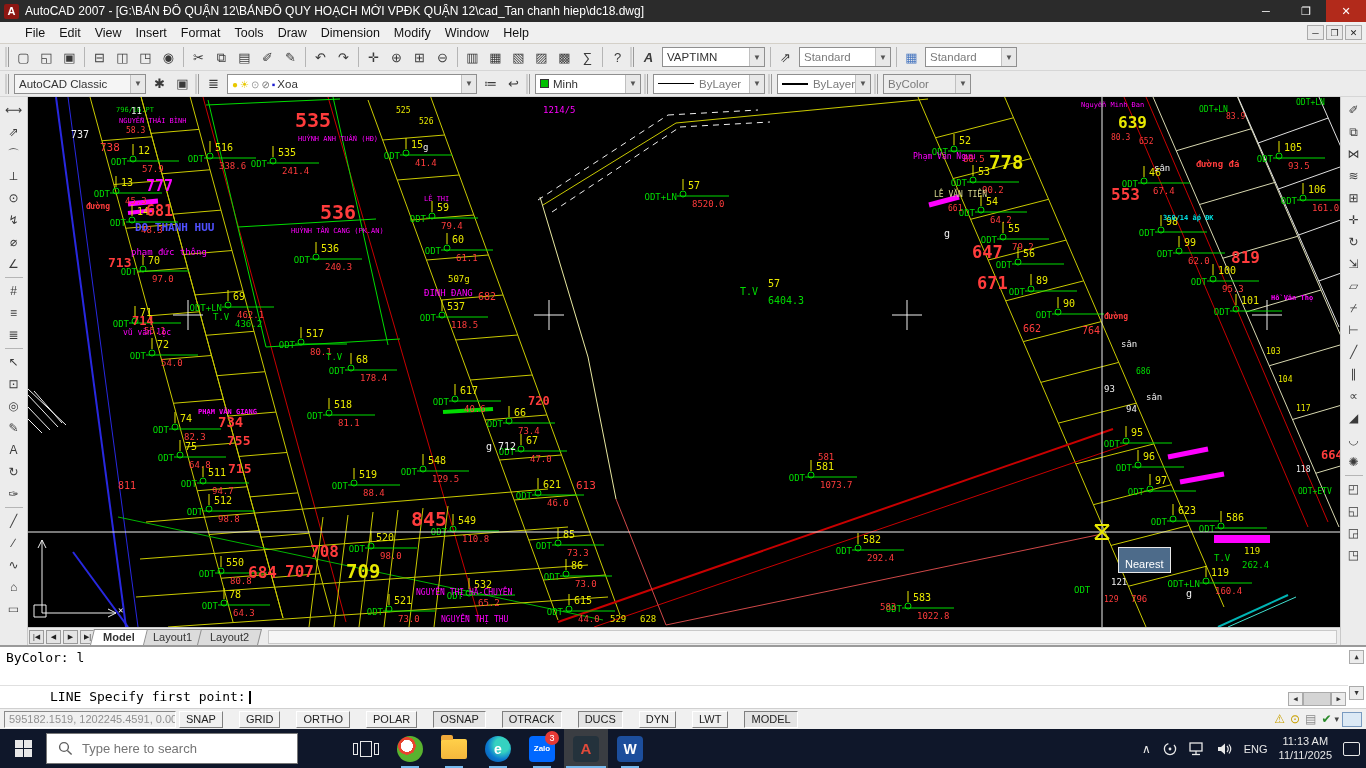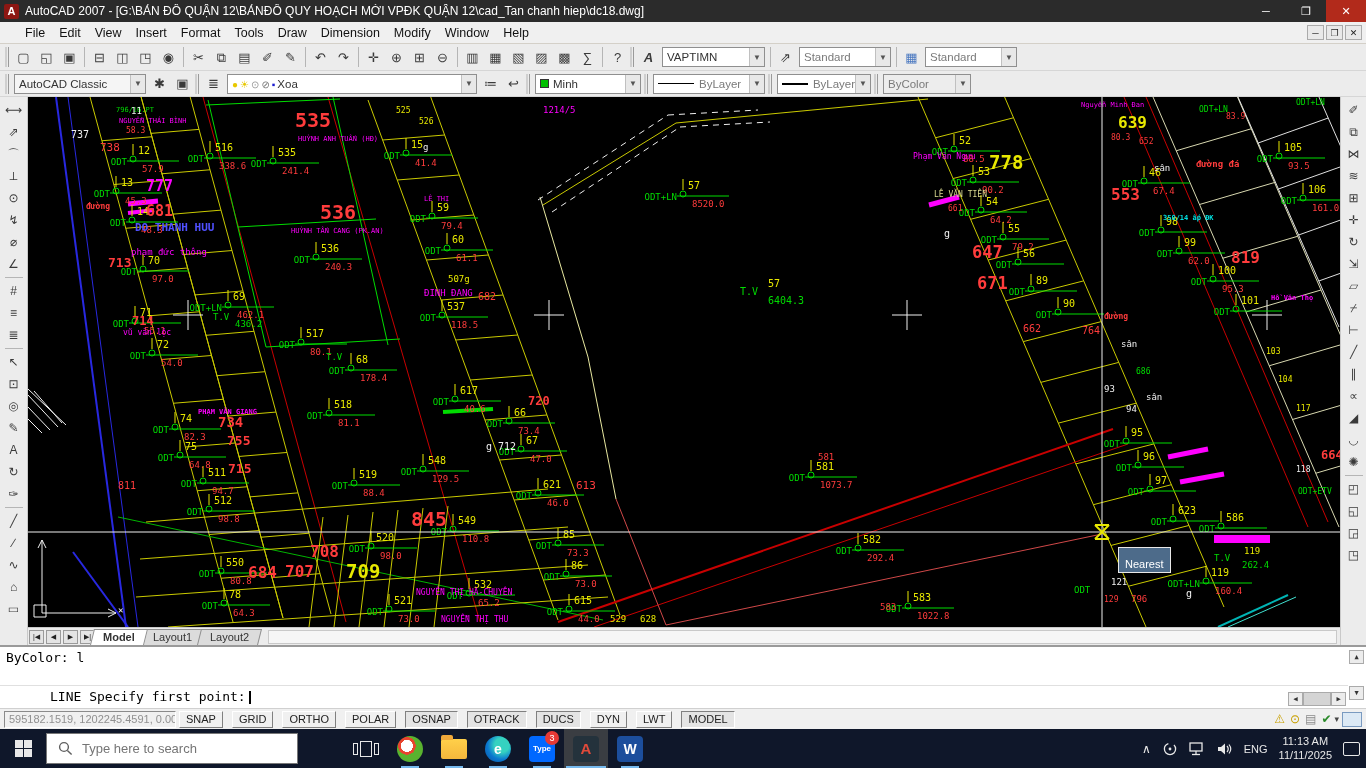--- a/index.html
+++ b/index.html
@@ -1089,21 +1089,21 @@
   </div>
   <div class="hscroll">
     <span class="sbtn">◀</span>
     <span class="hthumb"></span>
     <span class="sbtn">▶</span>
   </div>
 </div>
 
 <div class="statusbar">
   <div class="coords">595182.1519, 1202245.4591, 0.0000</div>
-  <span id="toggles" style="display:flex;gap:9px">
+  <span id="toggles" style="display:flex;gap:16px">
       <button class="stoggle">SNAP</button>
       <button class="stoggle">GRID</button>
       <button class="stoggle">ORTHO</button>
       <button class="stoggle">POLAR</button>
       <button class="stoggle pressed">OSNAP</button>
       <button class="stoggle pressed">OTRACK</button>
       <button class="stoggle pressed">DUCS</button>
       <button class="stoggle">DYN</button>
       <button class="stoggle">LWT</button>
       <button class="stoggle pressed">MODEL</button>
@@ -1147,21 +1147,21 @@
   </div>
   <div class="tb-ico">
     <span class="folder"></span>
     <span class="underline"></span>
   </div>
   <div class="tb-ico">
     <span class="appglyph edge">e</span>
     <span class="underline"></span>
   </div>
   <div class="tb-ico">
-    <span class="appglyph zalo">Type</span>
+    <span class="appglyph zalo">Zalo</span>
     <span class="badge">3</span>
     <span class="underline"></span>
   </div>
   <div class="tb-ico active">
     <span class="appglyph acadapp">A</span>
     <span class="underline"></span>
   </div>
   <div class="tb-ico">
     <span class="appglyph wordapp">W</span>
     <span class="underline"></span>

